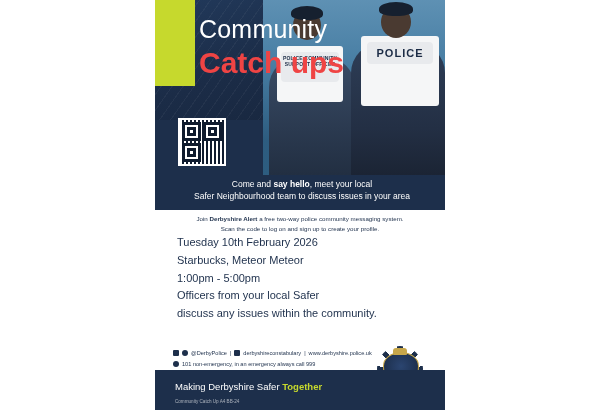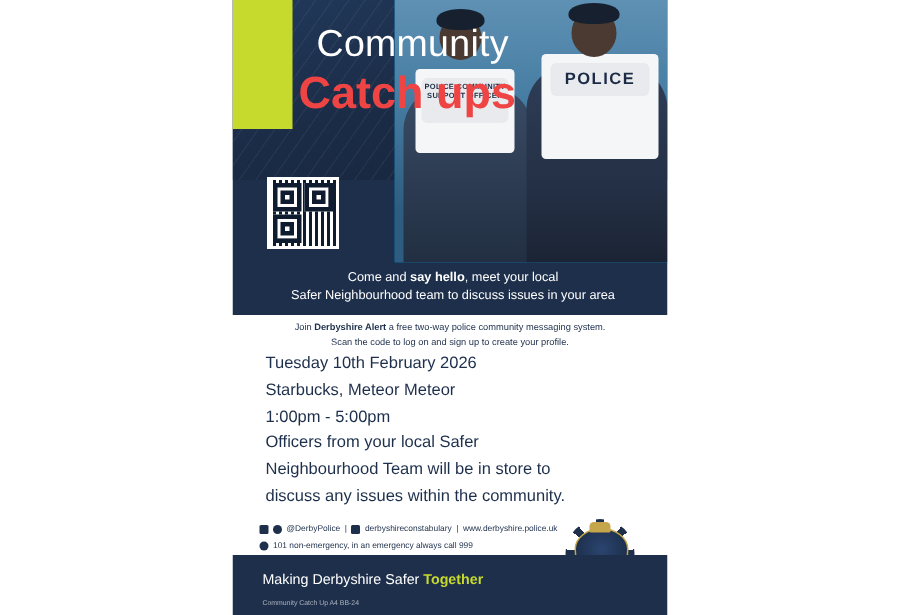--- a/index.html
+++ b/index.html
@@ -143,21 +143,20 @@
     left: 44px;
     top: 16px;
     width: 240px;
   }
   .title-1 {
     color: #ffffff;
     font-size: 25px;
     font-weight: 400;
     letter-spacing: .2px;
     line-height: 1.1;
-    margin-left: 12px;
   }
   .title-2 {
     color: #ef4444;
     font-size: 30px;
     font-weight: bold;
     line-height: 1.15;
     margin-top: 2px;
   }
   
   .qr {
@@ -365,21 +364,20 @@
     <div class="alert-line">
       <span>Join </span><b>Derbyshire Alert</b><span> a free two-way police community messaging system.</span><br>
       <span>Scan the code to log on and sign up to create your profile.</span>
     </div>
 
     <div class="details">
       <span class="ln">Tuesday 10th February 2026</span>
       <span class="ln">Starbucks, Meteor Meteor</span>
       <span class="ln">1:00pm - 5:00pm</span>
       <span class="ln">Officers from your local Safer</span>
-      <span class="ln">Neighbourhood Team will be in store to</span>
       <span class="ln">discuss any issues within the community.</span>
     </div>
   </div>
 
   <div class="social">
     <div class="row">
       <span class="sq"></span>
       <span class="sq circle"></span>
       <span>@DerbyPolice</span>
       <span>|</span>

